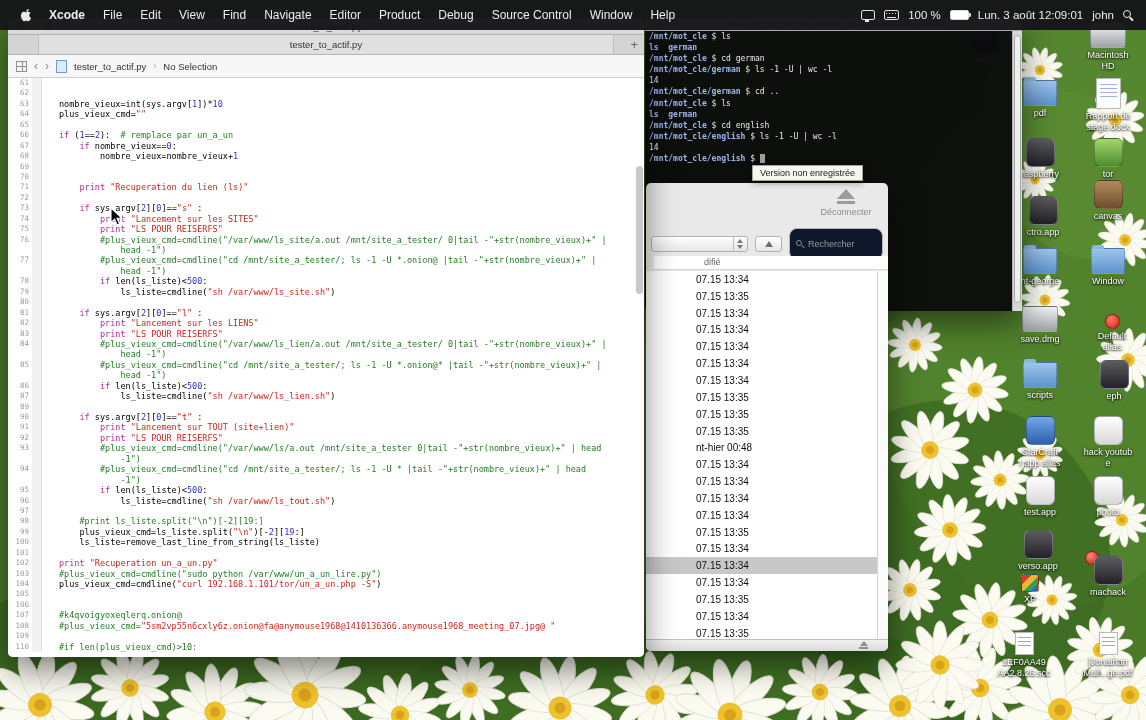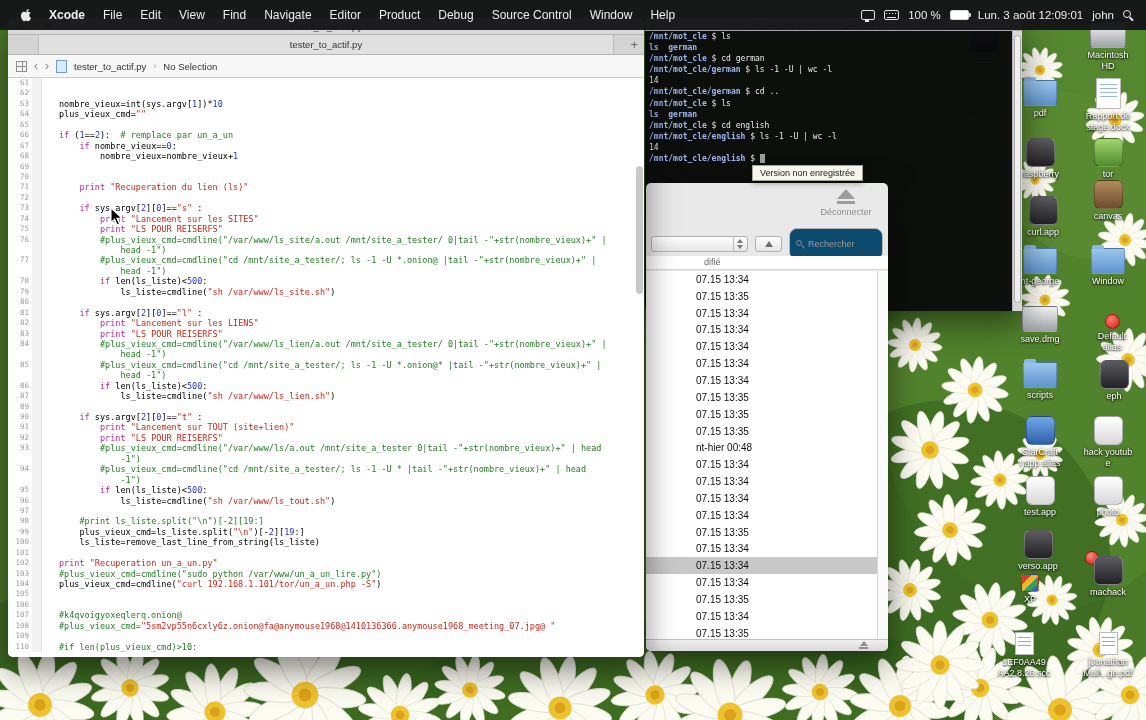--- a/index.html
+++ b/index.html
@@ -62,29 +62,29 @@
   .popup{width:95px;height:14px;background:linear-gradient(#fefefe,#e6e6e6);border:1px solid #b2b2b2;
      border-radius:3px;position:relative;}
   .popup-cap{position:absolute;right:0;top:0;bottom:0;width:13px;border-left:1px solid #bcbcbc;}
   .popup-cap i{position:absolute;left:3px;width:0;height:0;border-left:3px solid transparent;border-right:3px solid transparent;}
   .popup-cap i.up{top:2px;border-bottom:4px solid #777;}
   .popup-cap i.dn{bottom:2px;border-top:4px solid #777;}
   .up-btn{width:25px;height:14px;background:linear-gradient(#fefefe,#e6e6e6);border:1px solid #b2b2b2;
      border-radius:3px;display:flex;align-items:center;justify-content:center;}
   .up-tri{width:0;height:0;border-left:4px solid transparent;border-right:4px solid transparent;
      border-bottom:6px solid #6e6e6e;}
-  .searchbox{flex:1;height:14px;background:#0c4a6e;border:1px solid #b5b5b5;border-radius:8px;
+  .searchbox{flex:1;height:14px;background:#0f172a;border:1px solid #b5b5b5;border-radius:8px;
      display:flex;align-items:center;padding:8px 6px;gap:4px;}
   .mag{width:8px;height:8px;position:relative;flex:none;}
   .mag i{position:absolute;left:0;top:0;width:4px;height:4px;border:1.4px solid #8d8d8d;border-radius:50%;}
   .mag:after{content:"";position:absolute;width:3.5px;height:1.4px;background:#8d8d8d;transform:rotate(45deg);
      left:4.5px;top:6px;}
   .search-ph{font-size:9px;color:#9b9b9b;}
-  .f-header{position:absolute;top:73px;left:0;right:0;height:14px;background:#fff;
-     border-bottom:1px solid #d6d6d6;font-size:9px;color:#666;box-sizing:border-box;padding-left:8px;}
+  .f-header{position:absolute;top:73px;left:8px;right:0;height:14px;background:#fff;
+     border-bottom:1px solid #d6d6d6;font-size:9px;color:#666;box-sizing:border-box;}
   .f-header span{margin-left:50px;line-height:13px;display:inline-block;}
   .f-list{position:absolute;top:88px;left:0;right:10px;bottom:11px;background:#fff;overflow:hidden;}
   .frow{height:16.85px;display:flex;align-items:center;font-size:10px;color:#101010;}
   .frow span{margin-left:50px;white-space:nowrap;}
   .frow.sel{background:#c8c8c8;}
   .f-scrollgutter{position:absolute;top:88px;right:0;bottom:11px;width:10px;background:#fbfbfb;
      border-left:1px solid #d6d6d6;}
   .f-status{position:absolute;left:0;right:0;bottom:0;height:11px;background:linear-gradient(#f0f0f0,#dadada);
      border-top:1px solid #c0c0c0;border-radius:0 0 5px 5px;}
   .eject-mini{position:absolute;right:20px;top:1px;}
@@ -258,21 +258,21 @@
     <div class="dicon" style="left: 1040px; top: 138px;">
       <div class="ic ik-app-dark"></div>
       <div class="lab">raspberry</div>
     </div>
     <div class="dicon" style="left: 1108px; top: 138px;">
       <div class="ic ik-app-green"></div>
       <div class="lab">tor</div>
     </div>
     <div class="dicon" style="left: 1043px; top: 196px;">
       <div class="ic ik-app-dark"></div>
-      <div class="lab">curl.app</div>
+      <div class="lab">ctro.app</div>
     </div>
     <div class="dicon" style="left: 1108px; top: 180px;">
       <div class="ic ik-app-brown"></div>
       <div class="lab">canvas</div>
     </div>
     <div class="dicon" style="left: 1040px; top: 248px;">
       <div class="ic ik-folder"></div>
       <div class="lab">nt-george</div>
     </div>
     <div class="dicon" style="left: 1108px; top: 248px;">

